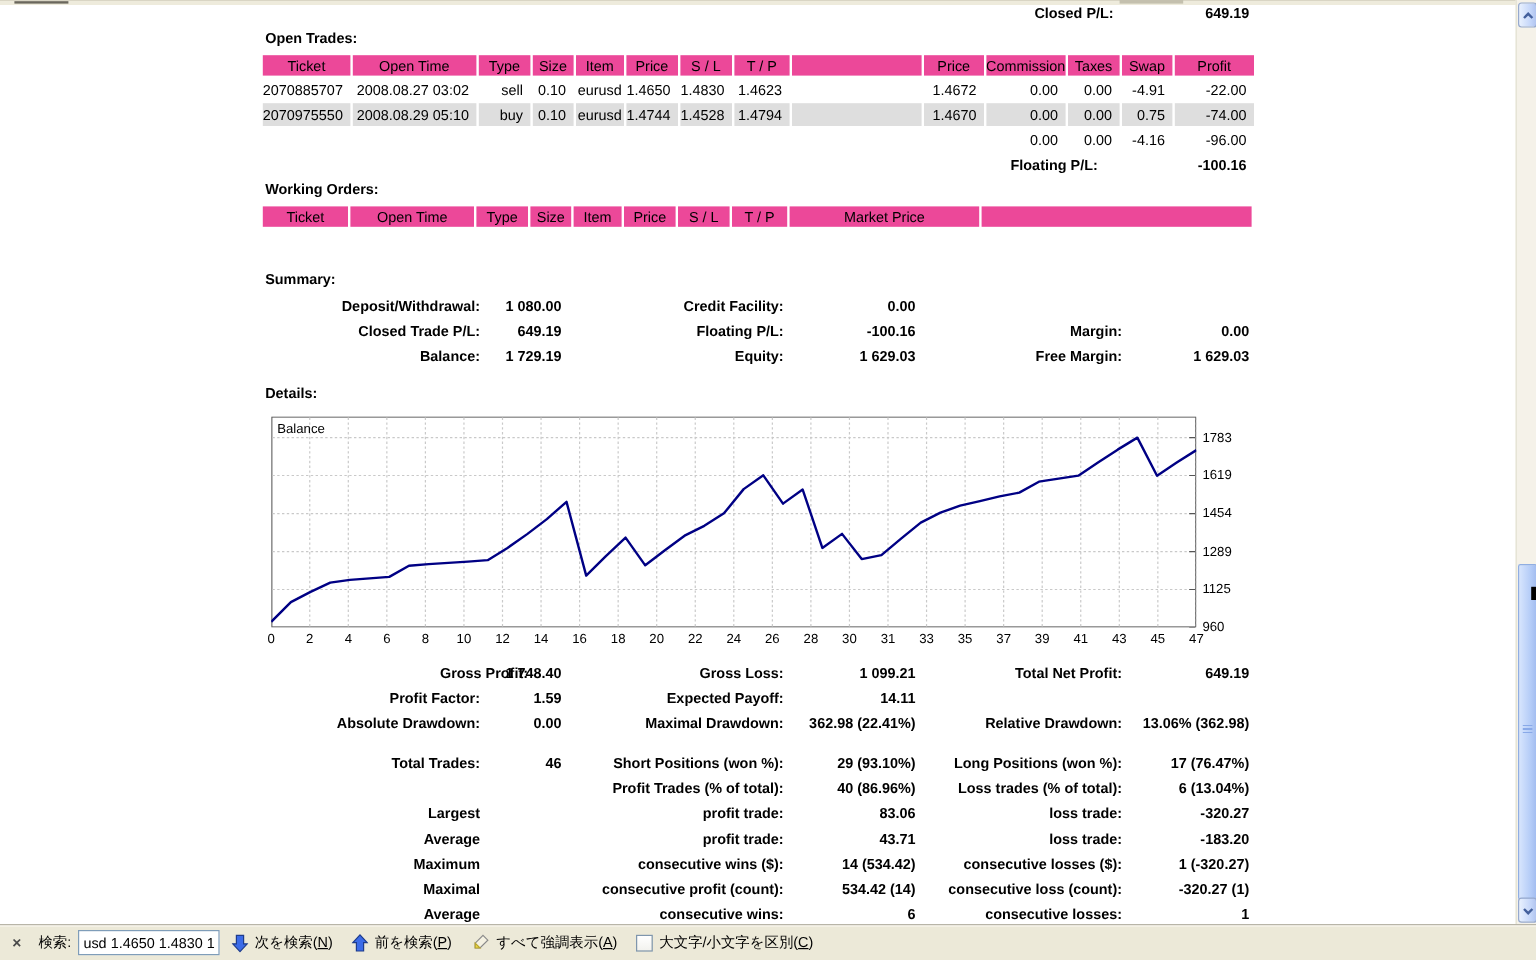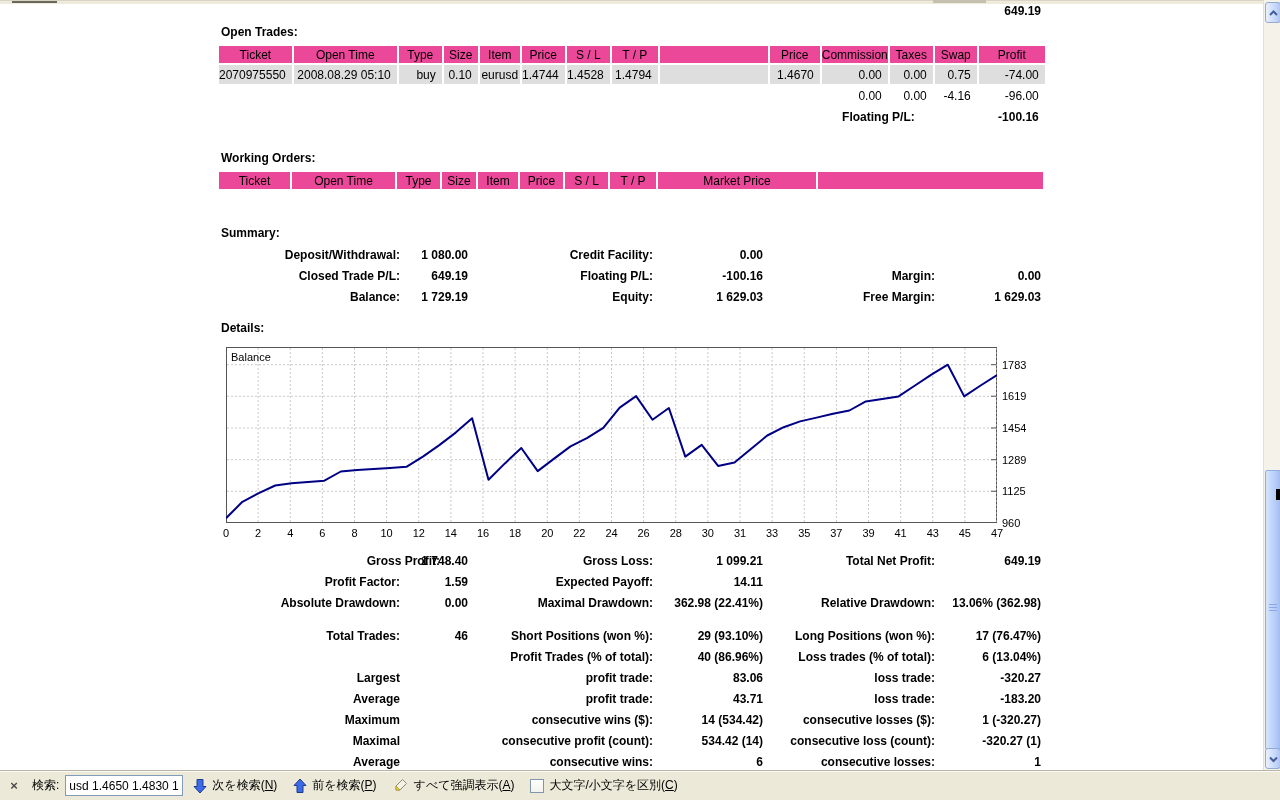--- a/index.html
+++ b/index.html
@@ -58,20 +58,21 @@
 </head>
 <body>
 
 <div class="page">
 
   <div class="top-strip">
     <div class="remnant1"></div>
     <div class="remnant2"></div>
   </div>
 
+  <div class="stat" style="top:5px;width:928px;">Closed P/L:</div>
   <div class="stat" style="top:5px;width:1041px;">649.19</div>
 
   <div class="sec-title" style="top:26px;">Open Trades:</div>
   <table class="rep" id="open-trades-table" style="top:44px;">
       <colgroup>
         <col style="width: 71px;">
         <col style="width: 103px;">
         <col style="width: 43px;">
         <col style="width: 34px;">
         <col style="width: 40px;">
@@ -94,20 +95,36 @@
           <td class="h">Item</td>
           <td class="h">Price</td>
           <td class="h">S / L</td>
           <td class="h">T / P</td>
           <td class="h"></td>
           <td class="h">Price</td>
           <td class="h">Commission</td>
           <td class="h">Taxes</td>
           <td class="h">Swap</td>
           <td class="h">Profit</td>
+        </tr>
+        <tr>
+          <td class="r">2070885707</td>
+          <td class="r">2008.08.27 03:02</td>
+          <td class="r">sell</td>
+          <td class="r">0.10</td>
+          <td class="c">eurusd</td>
+          <td class="r">1.4650</td>
+          <td class="r">1.4830</td>
+          <td class="r">1.4623</td>
+          <td class="r"></td>
+          <td class="r">1.4672</td>
+          <td class="r">0.00</td>
+          <td class="r">0.00</td>
+          <td class="r">-4.91</td>
+          <td class="r">-22.00</td>
         </tr>
         <tr class="alt">
           <td class="r">2070975550</td>
           <td class="r">2008.08.29 05:10</td>
           <td class="r">buy</td>
           <td class="r">0.10</td>
           <td class="c">eurusd</td>
           <td class="r">1.4744</td>
           <td class="r">1.4528</td>
           <td class="r">1.4794</td>

